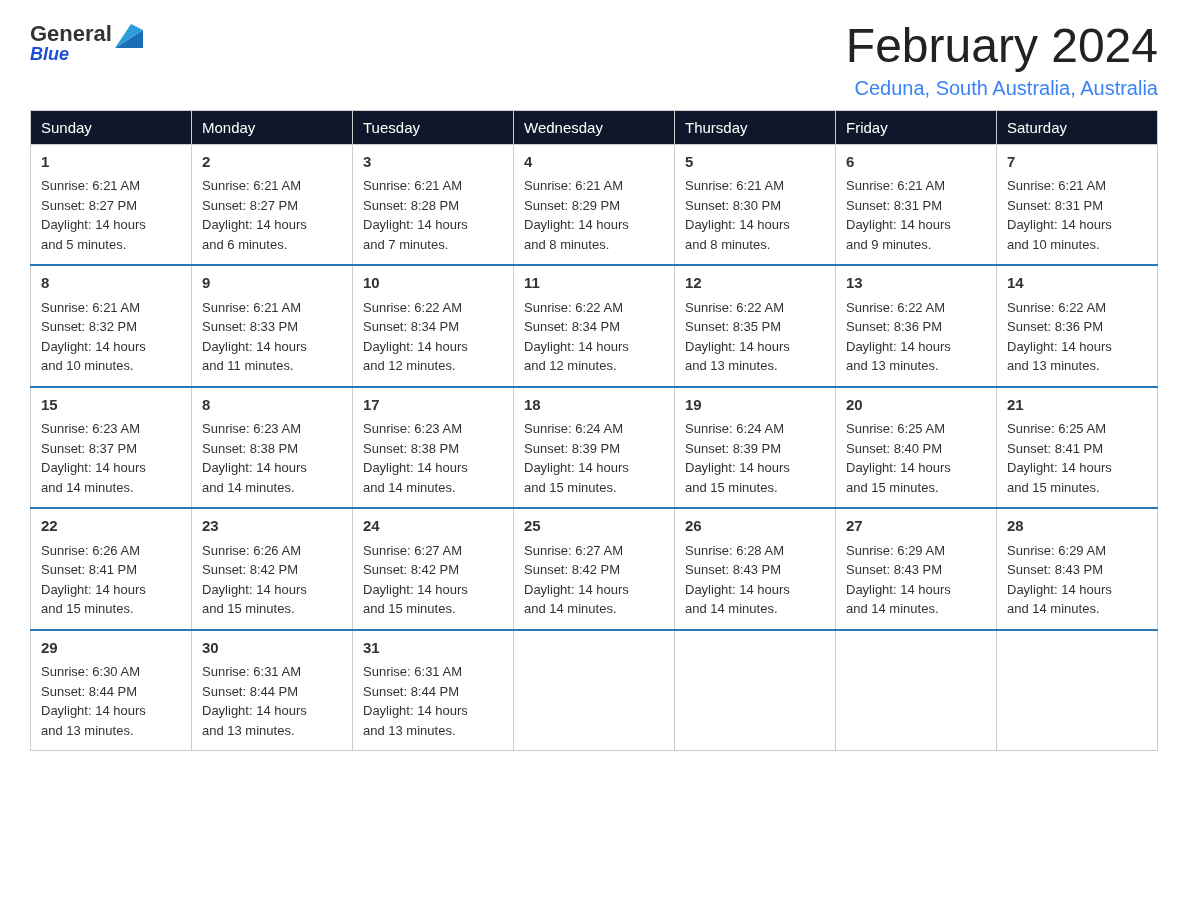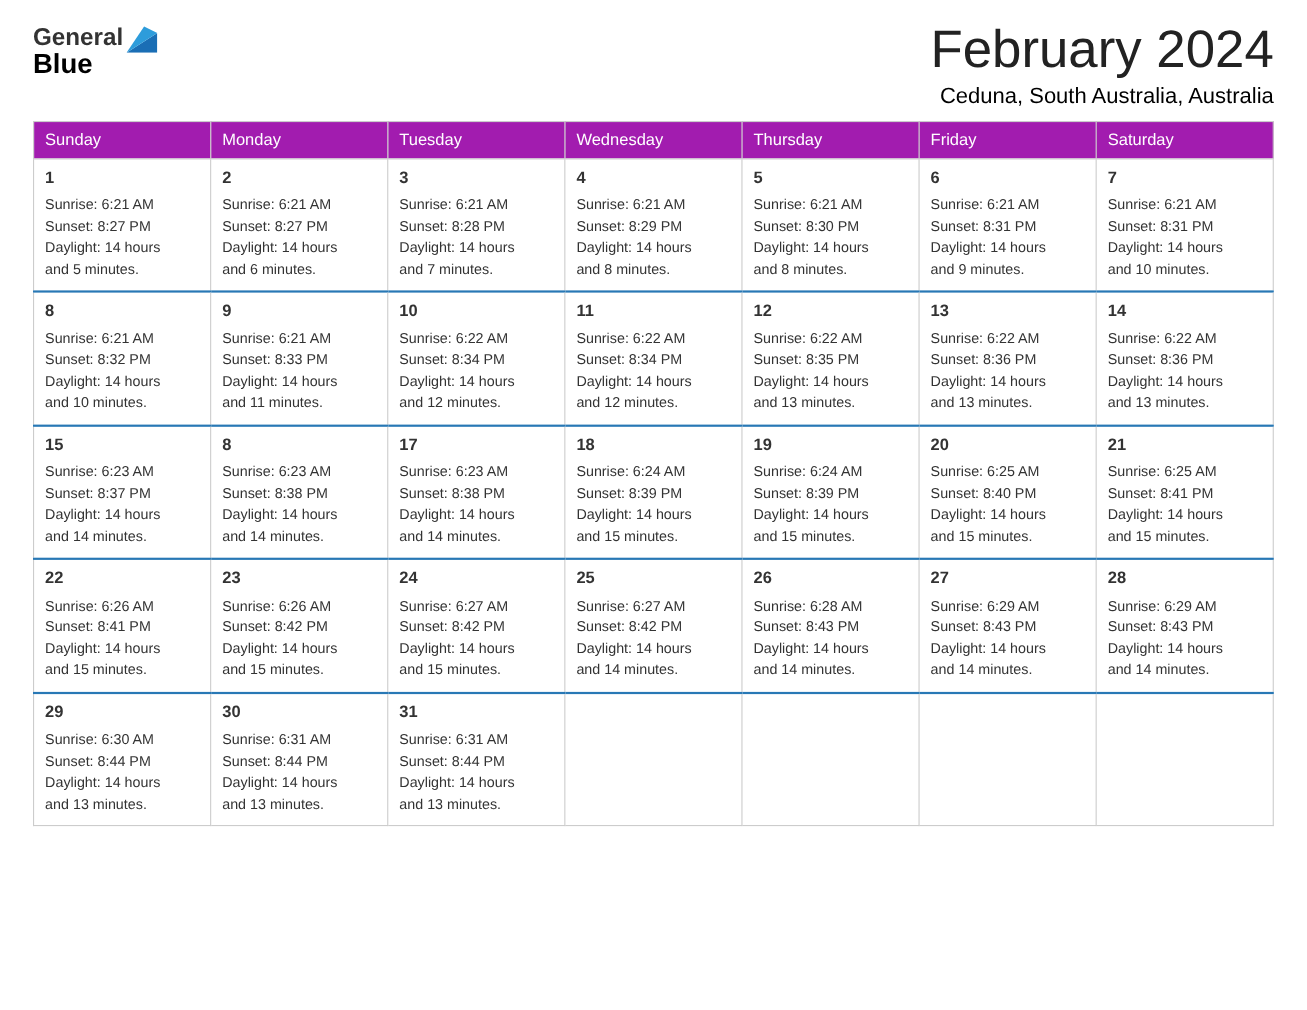--- a/index.html
+++ b/index.html
@@ -15,50 +15,51 @@
       display: flex;
       align-items: flex-start;
       justify-content: space-between;
     }
     .logo-text-general {
       font-size: 22px;
       font-weight: bold;
       color: #333;
     }
     .logo-text-blue {
-      font-size: 25px;
+      font-size: 18px;
       font-weight: bold;
-      color: #000000;
+      color: #1d4ed8;
+      font-style: italic;
     }
     .logo-icon {
       width: 28px;
       height: 28px;
       margin-left: 3px;
     }
     .title-block {
       text-align: right;
     }
     .month-title {
       font-size: 48px;
       font-weight: normal;
       color: #222;
       line-height: 1.1;
     }
     .location {
       font-size: 20px;
-      color: #000000;
+      color: #3b82f6;
       margin-top: 4px;
     }
     .calendar {
       width: 100%;
       border-collapse: collapse;
       margin-top: 10px;
     }
     .calendar th {
-      background: #a21caf;
+      background: #0f172a;
       color: #fff;
       font-size: 15px;
       font-weight: normal;
       padding: 8px 10px;
       text-align: left;
       border: 1px solid #ccc;
     }
     .calendar td {
       vertical-align: top;
       padding: 6px 10px 10px 10px;

